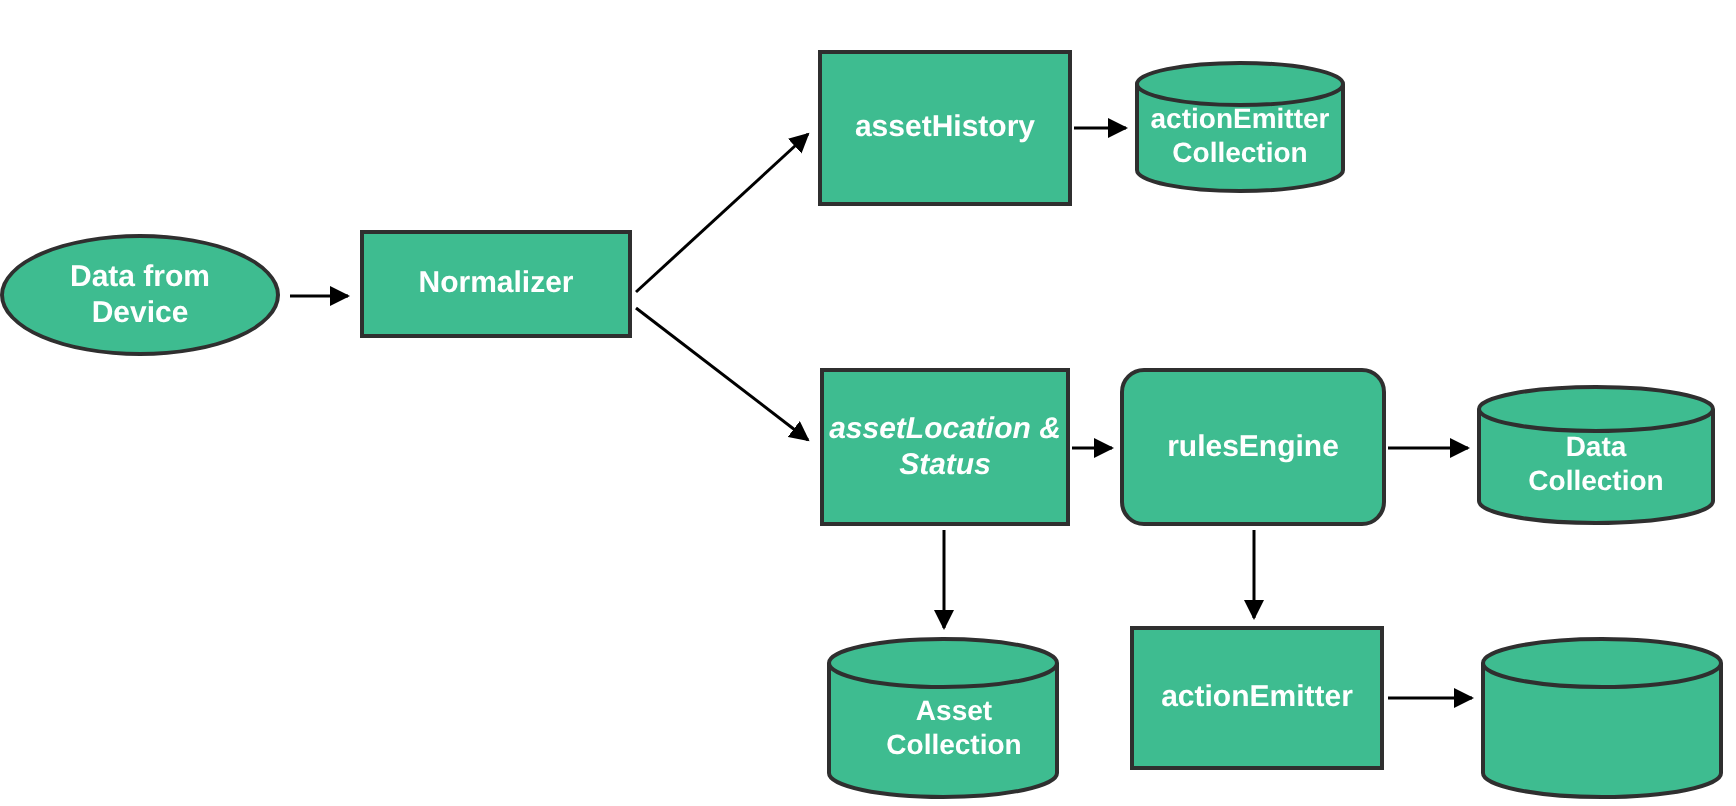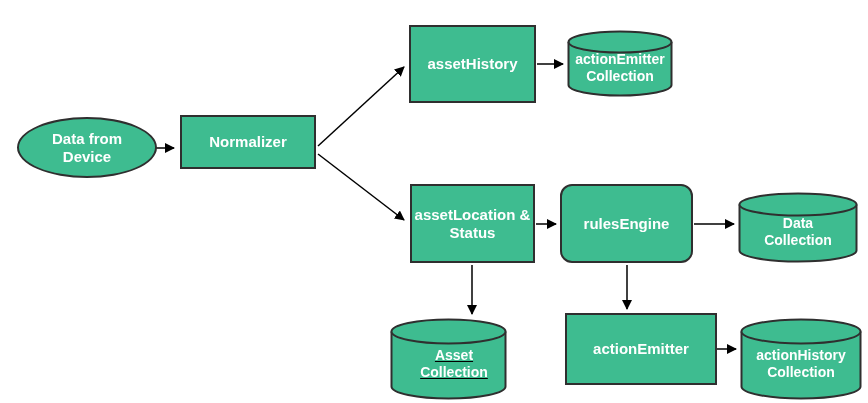--- a/index.html
+++ b/index.html
@@ -45,21 +45,21 @@
   }
   .shape-ellipse {
     background: var(--node-fill);
     border: 2px solid var(--node-border);
     border-radius: 50%;
   }
   .shape-cyl { background: transparent; }
   .cyl-svg { position: absolute; left: 0; top: 0; }
   .cyl-lbl { position: relative; z-index: 1; font-size: 14px; }
   .w95  { max-width: 95px; }
-  .w115 { max-width: 118px; }
+  .w115 { max-width: 118px; font-style: italic; }
   .w100 { max-width: 100px; }
   .pad-top-8  { padding-top: 8px; }
   .pad-top-10 { padding-top: 10px; }
   .cyl-fill   { fill: var(--node-fill); stroke: var(--node-border); stroke-width: 2; }
   .edge-line  { stroke: var(--arrow-color); stroke-width: 1.5; fill: none; }
 </style>
 </head>
 <body>
 
 <div class="canvas">
@@ -74,21 +74,21 @@
     <line class="edge-line" x1="318" y1="146" x2="404" y2="67" marker-end="url(#arrowhead)"></line>
     <line class="edge-line" x1="318" y1="154" x2="404" y2="220" marker-end="url(#arrowhead)"></line>
     <line class="edge-line" x1="537" y1="64" x2="563" y2="64" marker-end="url(#arrowhead)"></line>
     <line class="edge-line" x1="536" y1="224" x2="556" y2="224" marker-end="url(#arrowhead)"></line>
     <line class="edge-line" x1="694" y1="224" x2="734" y2="224" marker-end="url(#arrowhead)"></line>
     <line class="edge-line" x1="472" y1="265" x2="472" y2="314" marker-end="url(#arrowhead)"></line>
     <line class="edge-line" x1="627" y1="265" x2="627" y2="309" marker-end="url(#arrowhead)"></line>
     <line class="edge-line" x1="694" y1="349" x2="736" y2="349" marker-end="url(#arrowhead)"></line>
   </svg>
 
-  <div class="node shape-ellipse" style="left:17px; top:117px; width:140px; height:61px;">
+  <div class="node shape-ellipse" style="left:0; top:117px; width:140px; height:61px;">
     <span class="lbl w95">Data from Device</span>
   </div>
 
   <div class="node shape-rect" style="left:180px; top:115px; width:136px; height:54px;">
     <span class="lbl">Normalizer</span>
   </div>
 
   <div class="node shape-rect" style="left:409px; top:25px; width:127px; height:78px;">
     <span class="lbl">assetHistory</span>
   </div>
@@ -110,33 +110,32 @@
   </div>
 
   <div class="node shape-cyl pad-top-8" style="left:738px; top:192px; width:120px; height:71px;">
     <svg class="cyl-svg" width="120" height="71" viewBox="0 0 120 71">
       <path class="cyl-fill" d="M1.5 12.5 L1.5 58.5 A58.5 11 0 0 0 118.5 58.5 L118.5 12.5"></path>
       <ellipse class="cyl-fill" cx="60" cy="12.5" rx="58.5" ry="11"></ellipse>
     </svg>
     <span class="lbl cyl-lbl w100">Data Collection</span>
   </div>
 
-  <div class="node shape-cyl pad-top-10" style="left:390px; top:318px; width:128px; height:82px;text-decoration:underline;">
+  <div class="node shape-cyl pad-top-10" style="left:413px; top:318px; width:128px; height:82px;">
     <svg class="cyl-svg" width="117" height="82" viewBox="0 0 117 82">
       <path class="cyl-fill" d="M1.5 13.5 L1.5 68.5 A57 12 0 0 0 115.5 68.5 L115.5 13.5"></path>
       <ellipse class="cyl-fill" cx="58.5" cy="13.5" rx="57" ry="12"></ellipse>
     </svg>
     <span class="lbl cyl-lbl w100">Asset Collection</span>
   </div>
 
-  <div class="node shape-rect" style="left:565px; top:313px; width:152px; height:72px;">
+  <div class="node shape-rect" style="left:565px; top:313px; width:127px; height:72px;">
     <span class="lbl">actionEmitter</span>
   </div>
 
   <div class="node shape-cyl pad-top-10" style="left:740px; top:318px; width:122px; height:82px;">
     <svg class="cyl-svg" width="122" height="82" viewBox="0 0 122 82">
       <path class="cyl-fill" d="M1.5 13.5 L1.5 68.5 A59.5 12 0 0 0 120.5 68.5 L120.5 13.5"></path>
       <ellipse class="cyl-fill" cx="61" cy="13.5" rx="59.5" ry="12"></ellipse>
     </svg>
-    <span class="lbl cyl-lbl" style="max-width:112px;">actionHistory Collection</span>
   </div>
 
 </div>
 
 </body></html>

